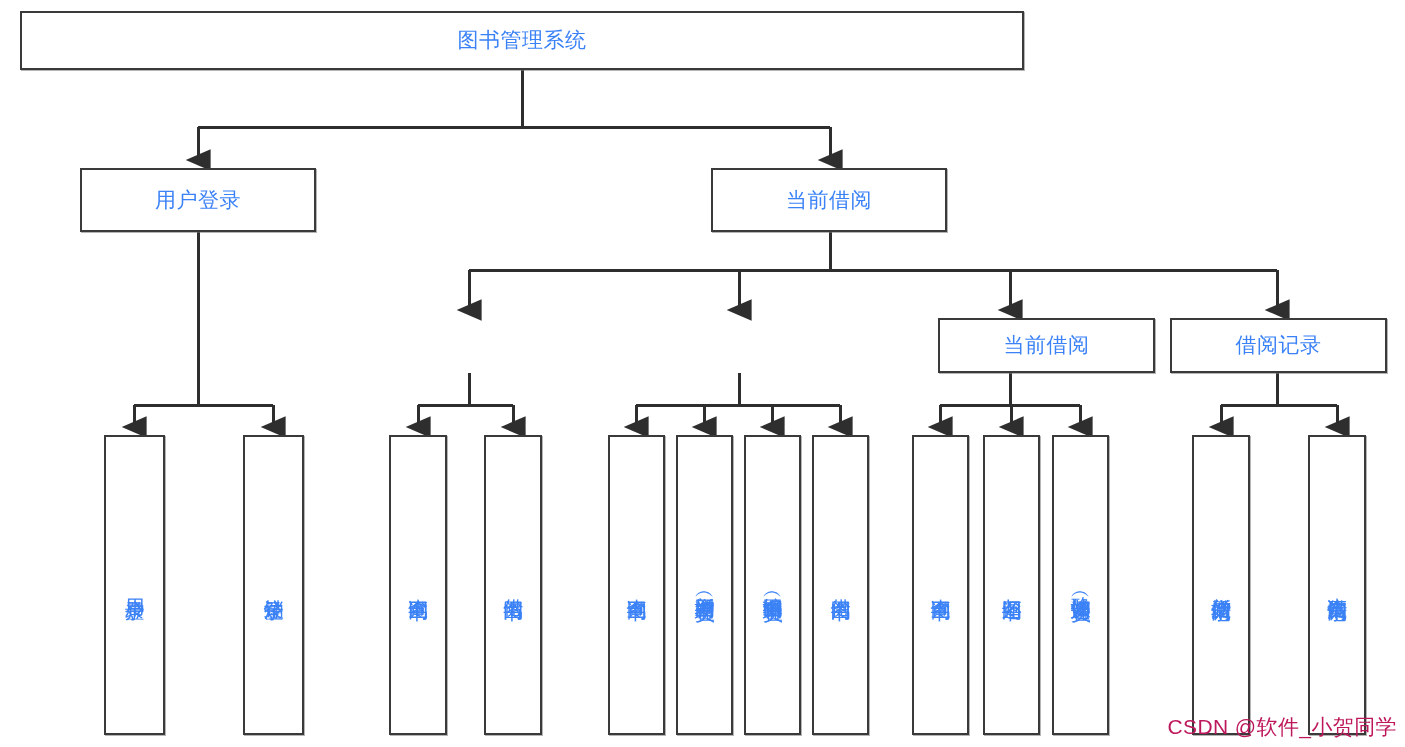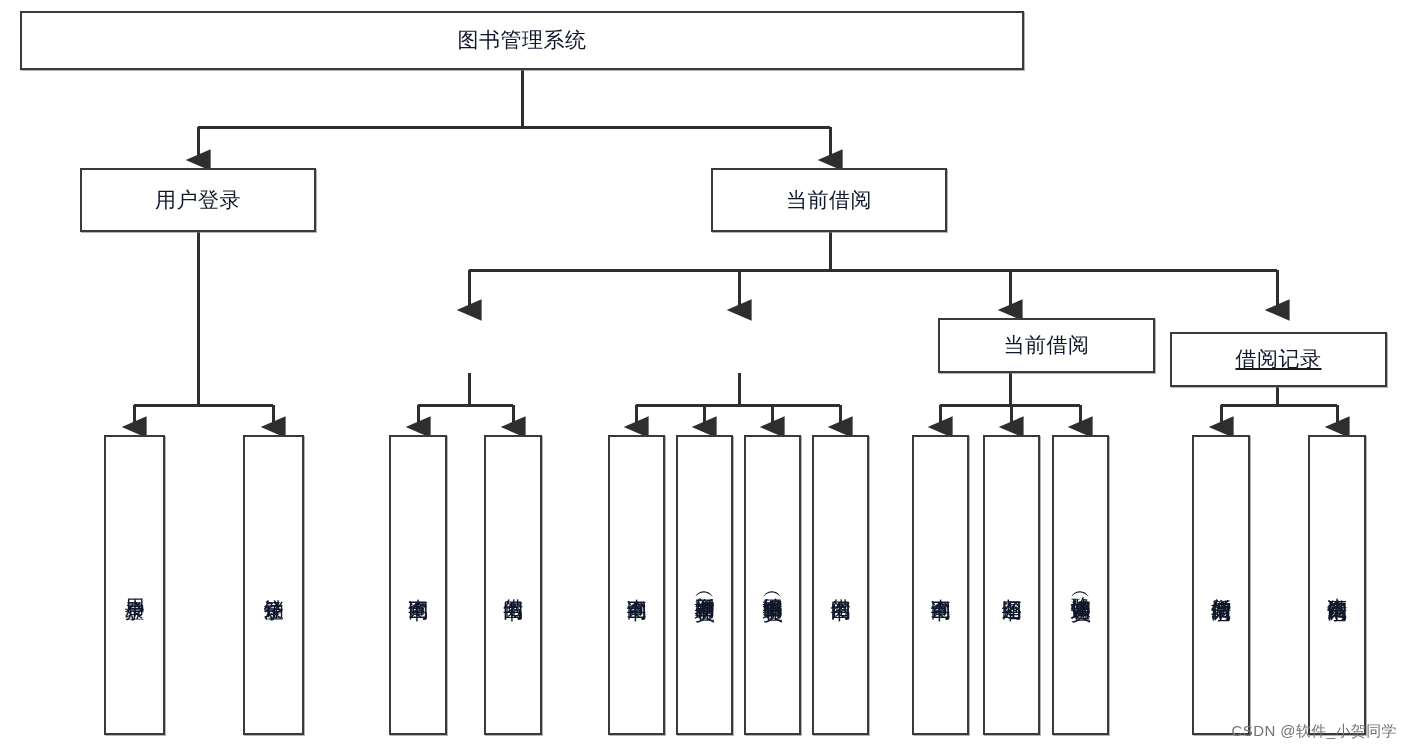--- a/index.html
+++ b/index.html
@@ -33,43 +33,43 @@
     border: 2px solid #3a3a3a;
     display: flex;
     align-items: center;
     justify-content: center;
     box-shadow: 1px 1px 0 rgba(120,120,120,0.55);
   }
   .node .node-label {
     font-size: 21px;
     line-height: 1.15;
     letter-spacing: 0.5px;
-    color: #0f172a;
+    color: #3b82f6;
     white-space: nowrap;
     text-align: center;
   }
   .node.leaf {
     align-items: center;
     justify-content: center;
   }
   .node.leaf .node-label {
     writing-mode: vertical-rl;
     text-orientation: upright;
     white-space: normal;
     font-size: 20px;
     line-height: 1.28;
     letter-spacing: 1px;
     max-height: 280px;
   }
   #watermark {
     position: absolute;
     right: 8px;
     bottom: 6px;
-    font-size: 15px;
-    color: #737373;
+    font-size: 21px;
+    color: #be185d;
     letter-spacing: 0.4px;
     white-space: nowrap;
   }
 </style>
 </head>
 <body>
 
 <div id="diagram-root">
 
   <svg id="edges-layer" viewBox="0 0 1405 747" width="1405" height="747" xmlns="http://www.w3.org/2000/svg">
@@ -129,21 +129,21 @@
   <div class="node" style="left:80px; top:168px; width:236px; height:64px;">
     <span class="node-label">用户登录</span>
   </div>
   <div class="node" style="left:711px; top:168px; width:236px; height:64px;">
     <span class="node-label">当前借阅</span>
   </div>
 
   <div class="node" style="left:902px; top:318px; width:217px; height:55px;margin-left:36px;">
     <span class="node-label">当前借阅</span>
   </div>
-  <div class="node" style="left:1170px; top:332px; width:217px; height:55px;text-decoration:underline;">
+  <div class="node" style="left:1170px; top:318px; width:217px; height:55px;">
     <span class="node-label">借阅记录</span>
   </div>
 
   <div class="node leaf" style="left:104px; top:435px; width:61px; height:300px;">
     <span class="node-label">用户登录</span>
   </div>
   <div class="node leaf" style="left:243px; top:435px; width:61px; height:300px;">
     <span class="node-label">注销登录</span>
   </div>
 

